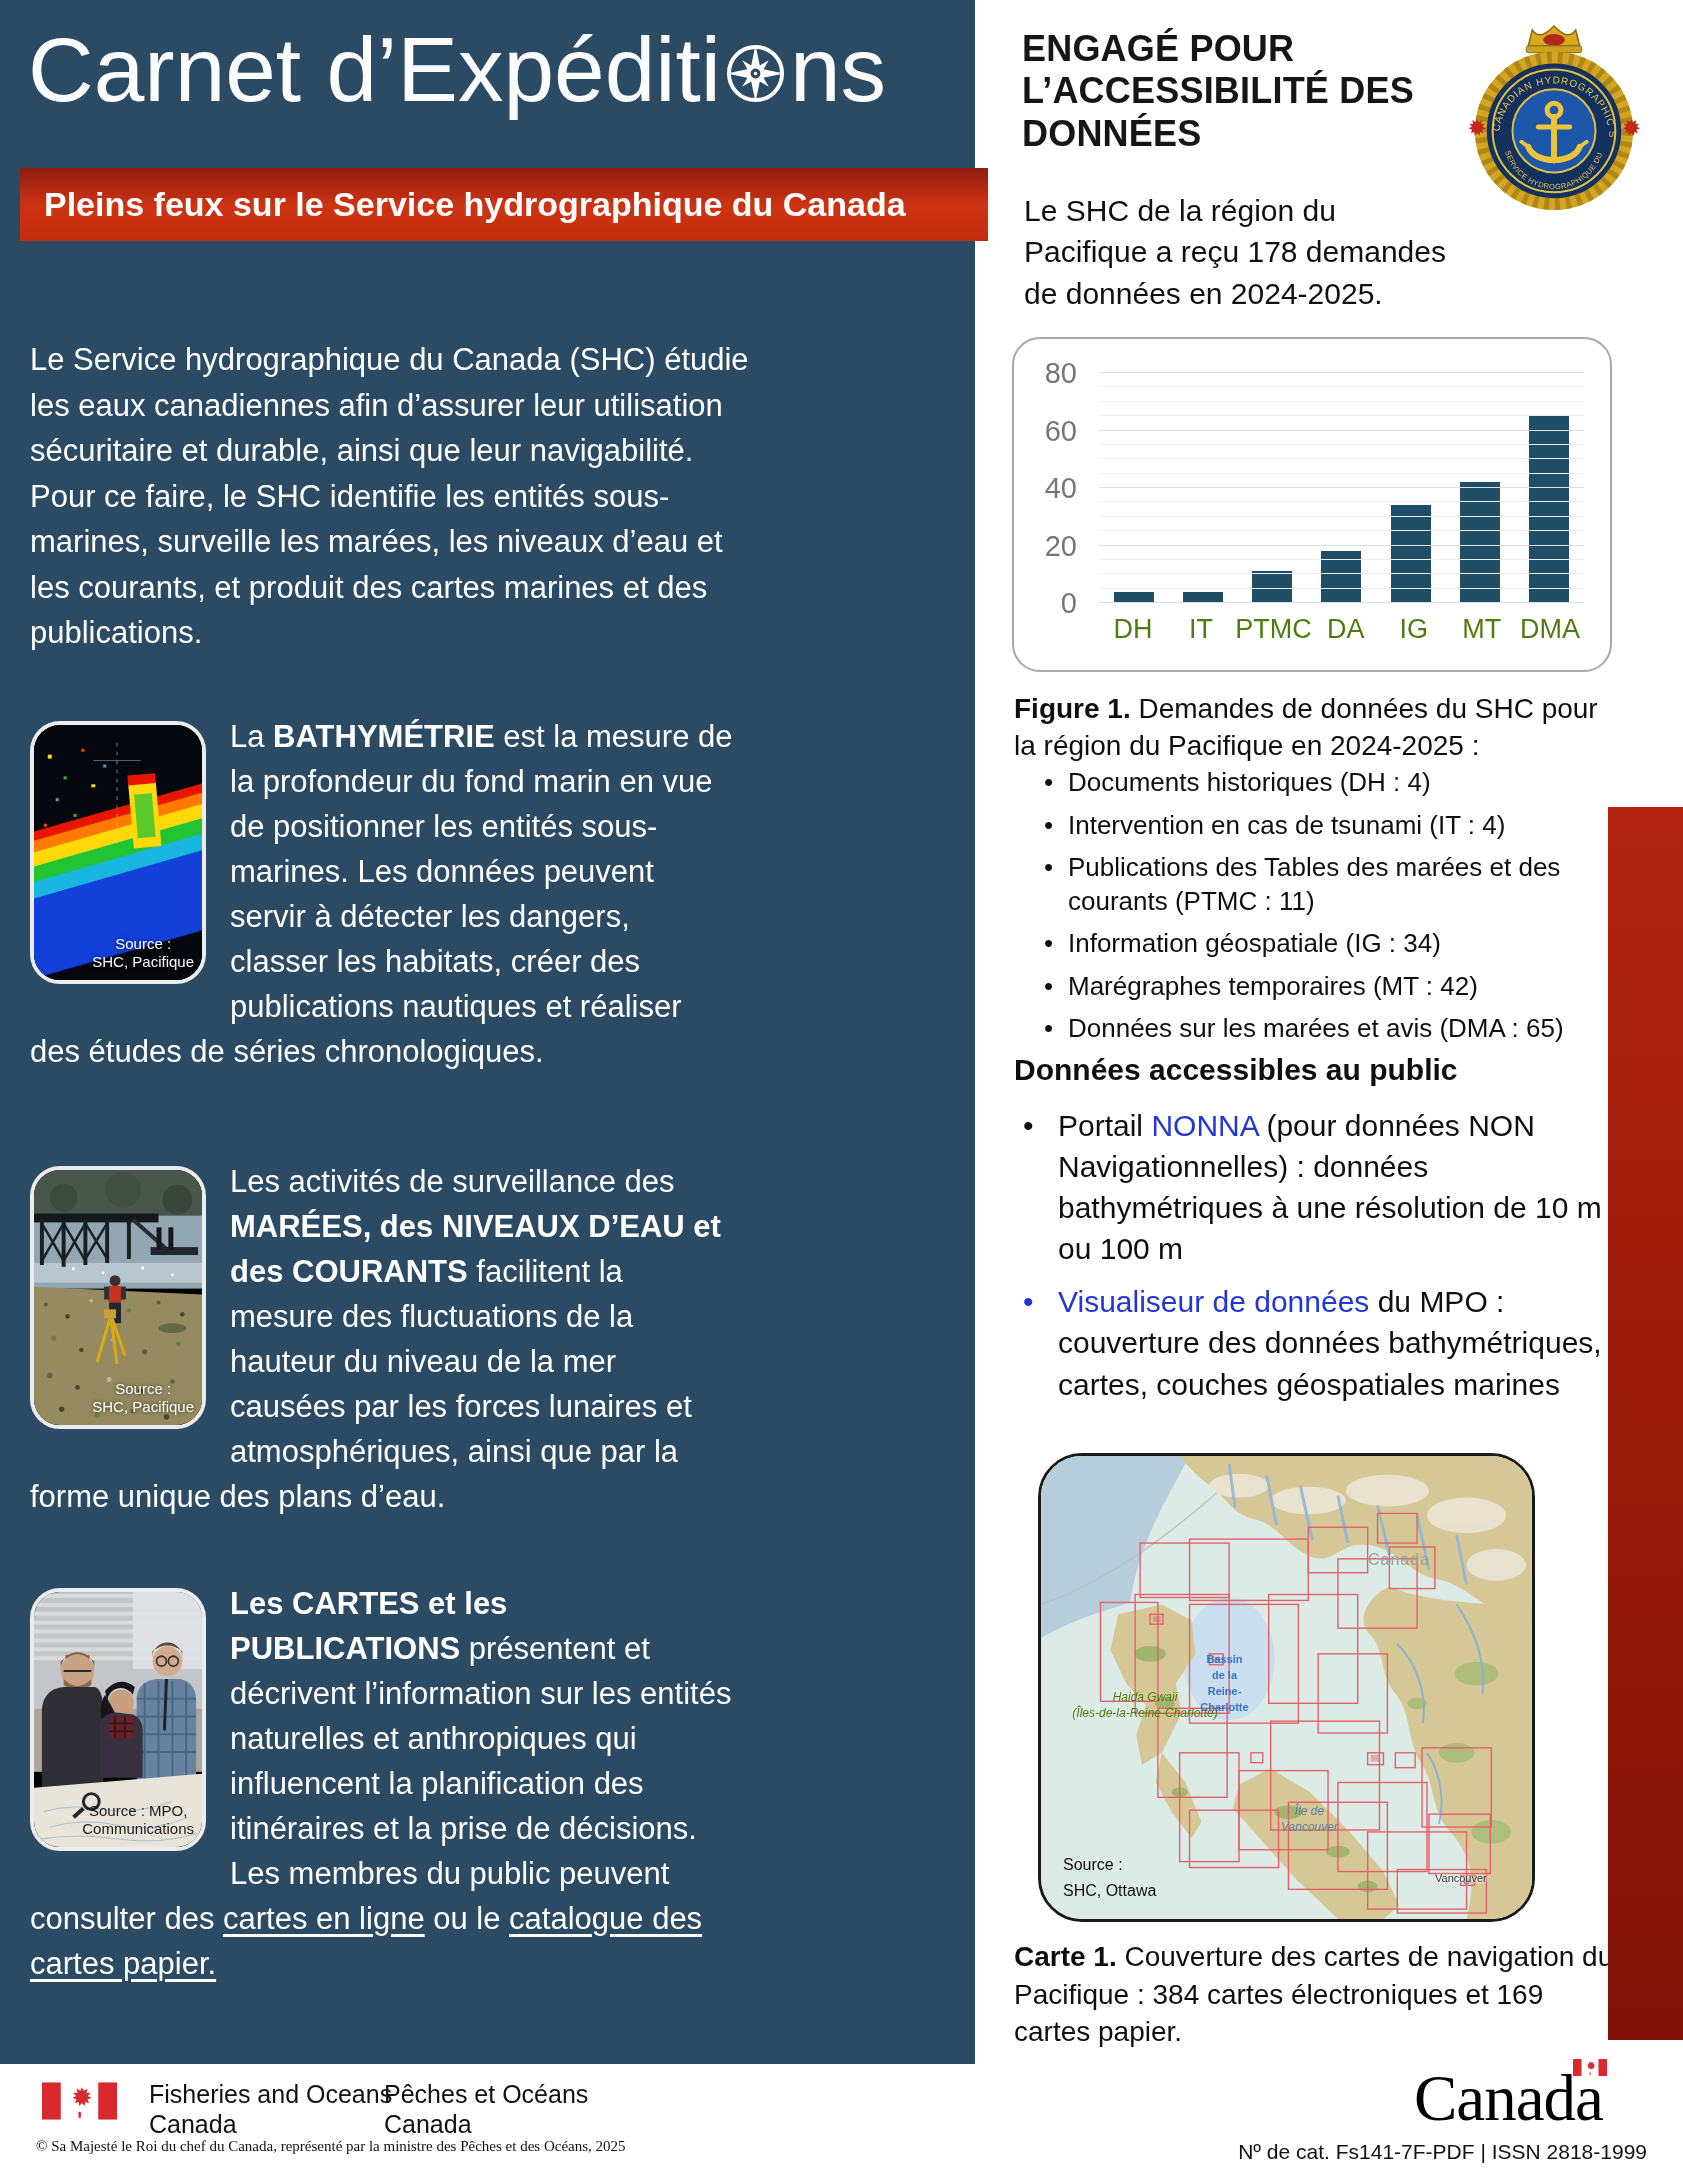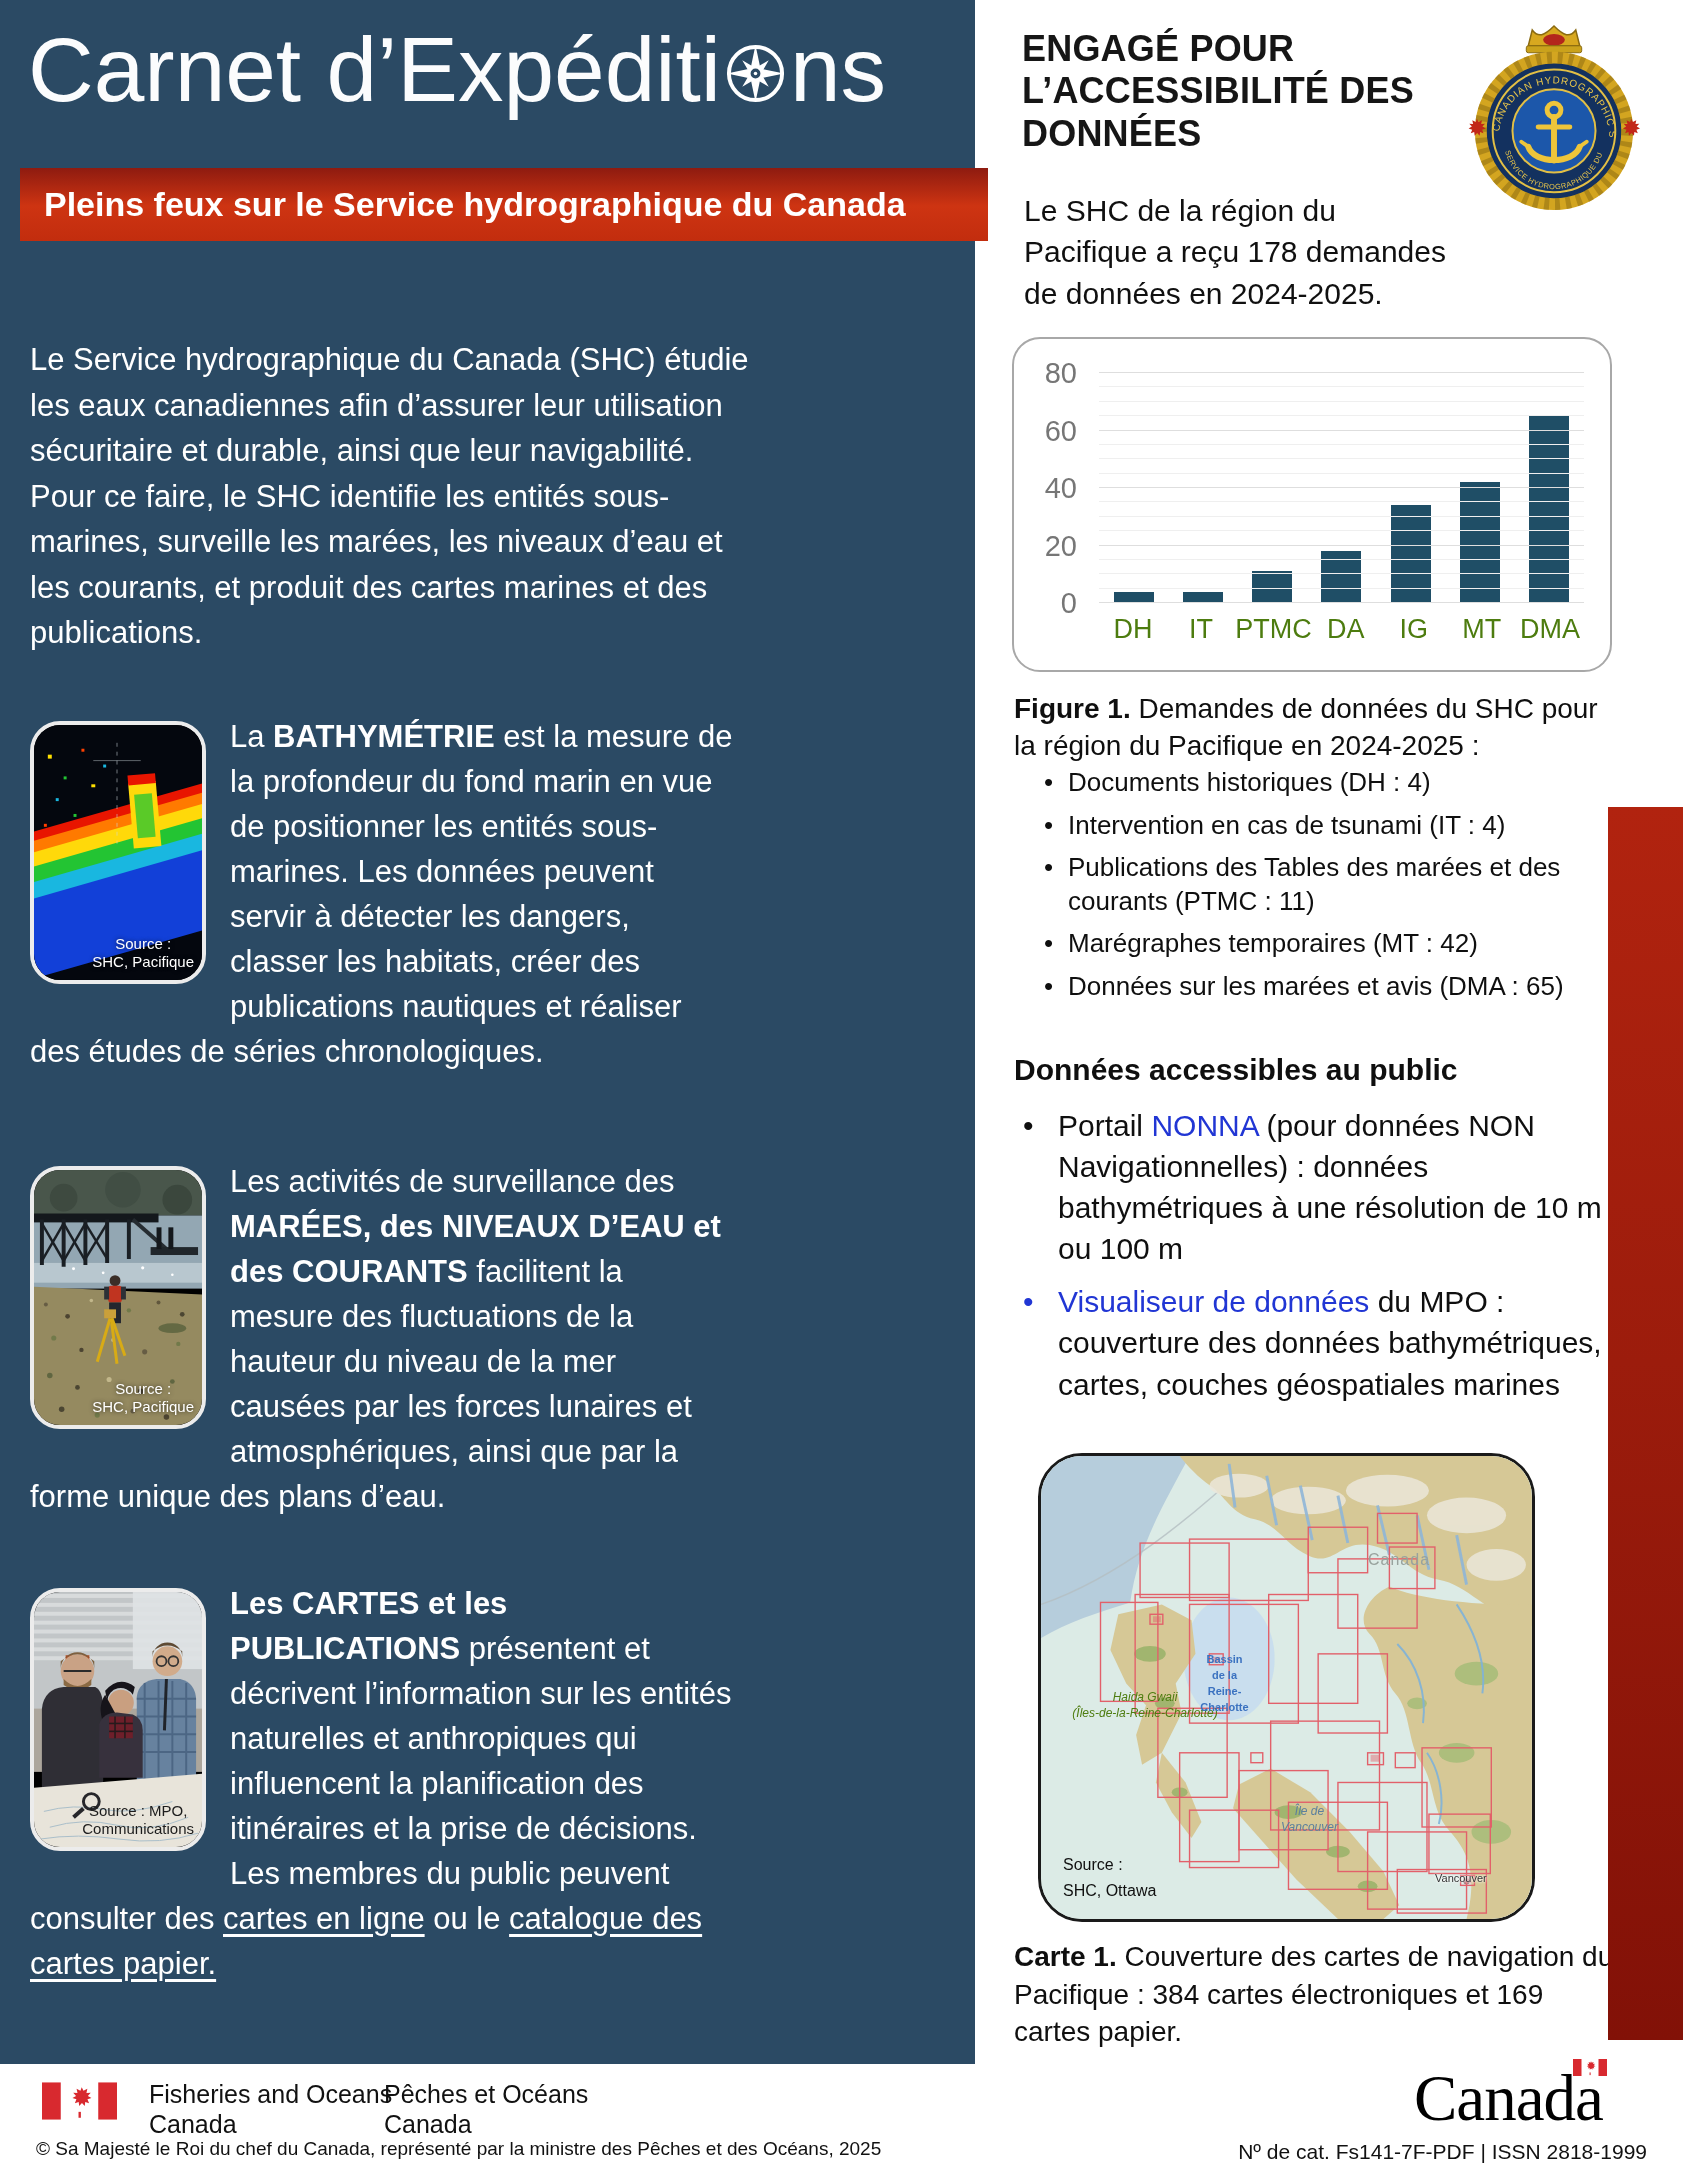--- a/index.html
+++ b/index.html
@@ -69,21 +69,21 @@
   .lbl-vancouver{left:394px;top:416px;font-size:11px;color:#343434;
         text-shadow:0 0 3px #fff,0 0 3px #fff;}
   .lbl-source{left:22px;top:396px;font-size:16px;color:#101010;line-height:1.6;}
   .carte-caption{position:absolute;left:1014px;top:1938px;width:600px;font-size:28px;line-height:1.34;color:#0f0f0f;}
   .red-band{position:absolute;left:1608px;top:807px;width:75px;height:1233px;
         background:linear-gradient(180deg,#b1230f 0%,#9c1c0c 45%,#821107 100%);}
   
   .flag{position:absolute;left:42px;top:2082px;width:75px;height:38px;}
   .dept{position:absolute;top:2079px;font-size:25px;line-height:1.2;color:#111;white-space:pre-line;}
   .dept.en{left:149px;} .dept.fr{left:384px;}
-  .copyright{position:absolute;left:36px;top:2138px;font-size:19px;color:#111;}
+  .copyright{position:absolute;left:36px;top:2138px;font-size:15px;color:#111;font-family:Liberation Serif, serif;}
   .wordmark{position:absolute;left:1414px;top:2061px;font-family:"Liberation Serif",serif;
         font-size:65px;color:#000;letter-spacing:-1px;}
   .wordmark .wmflag{position:absolute;right:-4px;top:-2px;width:34px;height:17px;}
   .catno{position:absolute;right:36px;top:2140px;font-size:21px;color:#111;}
   .pre{white-space:pre-line;}
 </style>
 </head>
 <body>
 
 <div class="page">
@@ -385,20 +385,21 @@
   </div>
 
   <div class="fig-caption">
     <b>Figure 1.</b><span> Demandes de données du SHC pour la région du Pacifique en 2024-2025 :</span>
   </div>
 
   <ul class="plain fig-bullets">
       <li>Documents historiques (DH : 4)</li>
       <li>Intervention en cas de tsunami (IT : 4)</li>
       <li>Publications des Tables des marées et des courants (PTMC : 11)</li>
+      <li>Information géospatiale (IG : 34)</li>
       <li>Marégraphes temporaires (MT : 42)</li>
       <li>Données sur les marées et avis (DMA : 65)</li>
     </ul>
 
   <div class="public-heading">Données accessibles au public</div>
 
   <ul class="plain pub-bullets">
     <li><span>Portail </span><span class="blink">NONNA</span><span> (pour données NON Navigationnelles) : données bathymétriques à une résolution de 10 m ou 100 m</span></li>
     <li class="bluemark"><span class="blink">Visualiseur de données</span><span> du MPO : couverture des données bathymétriques, cartes, couches géospatiales marines</span></li>
   </ul>

